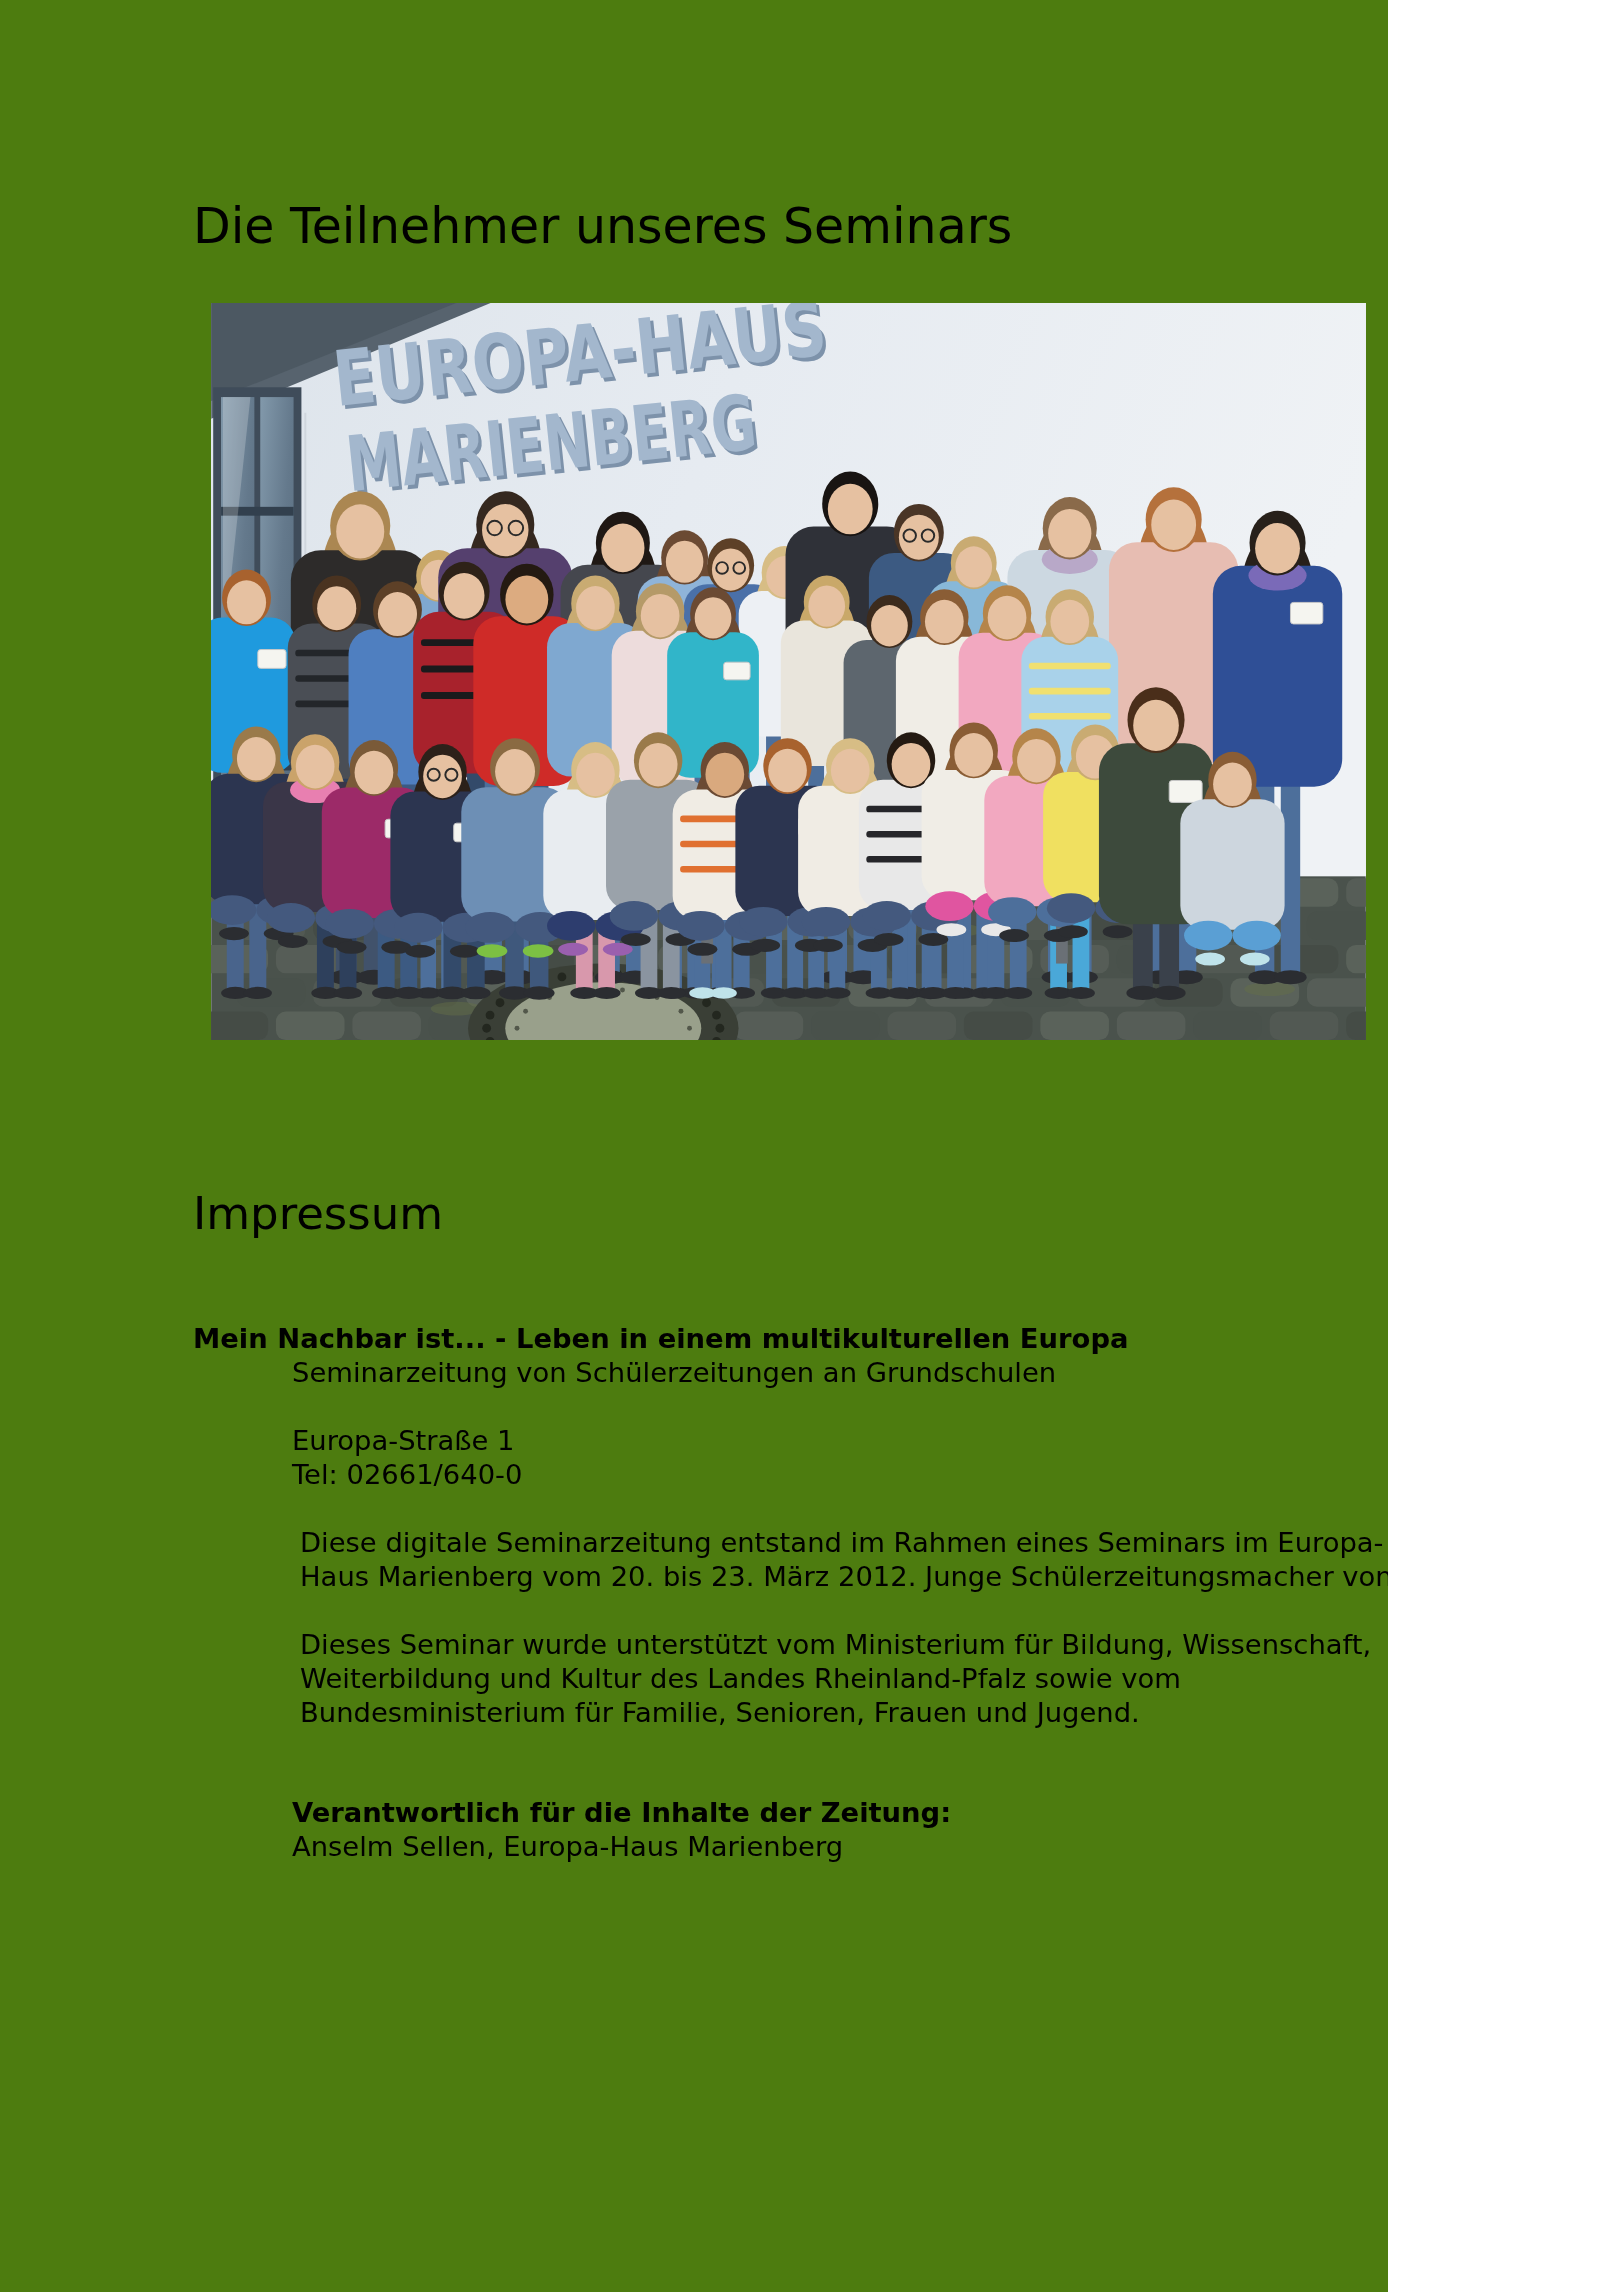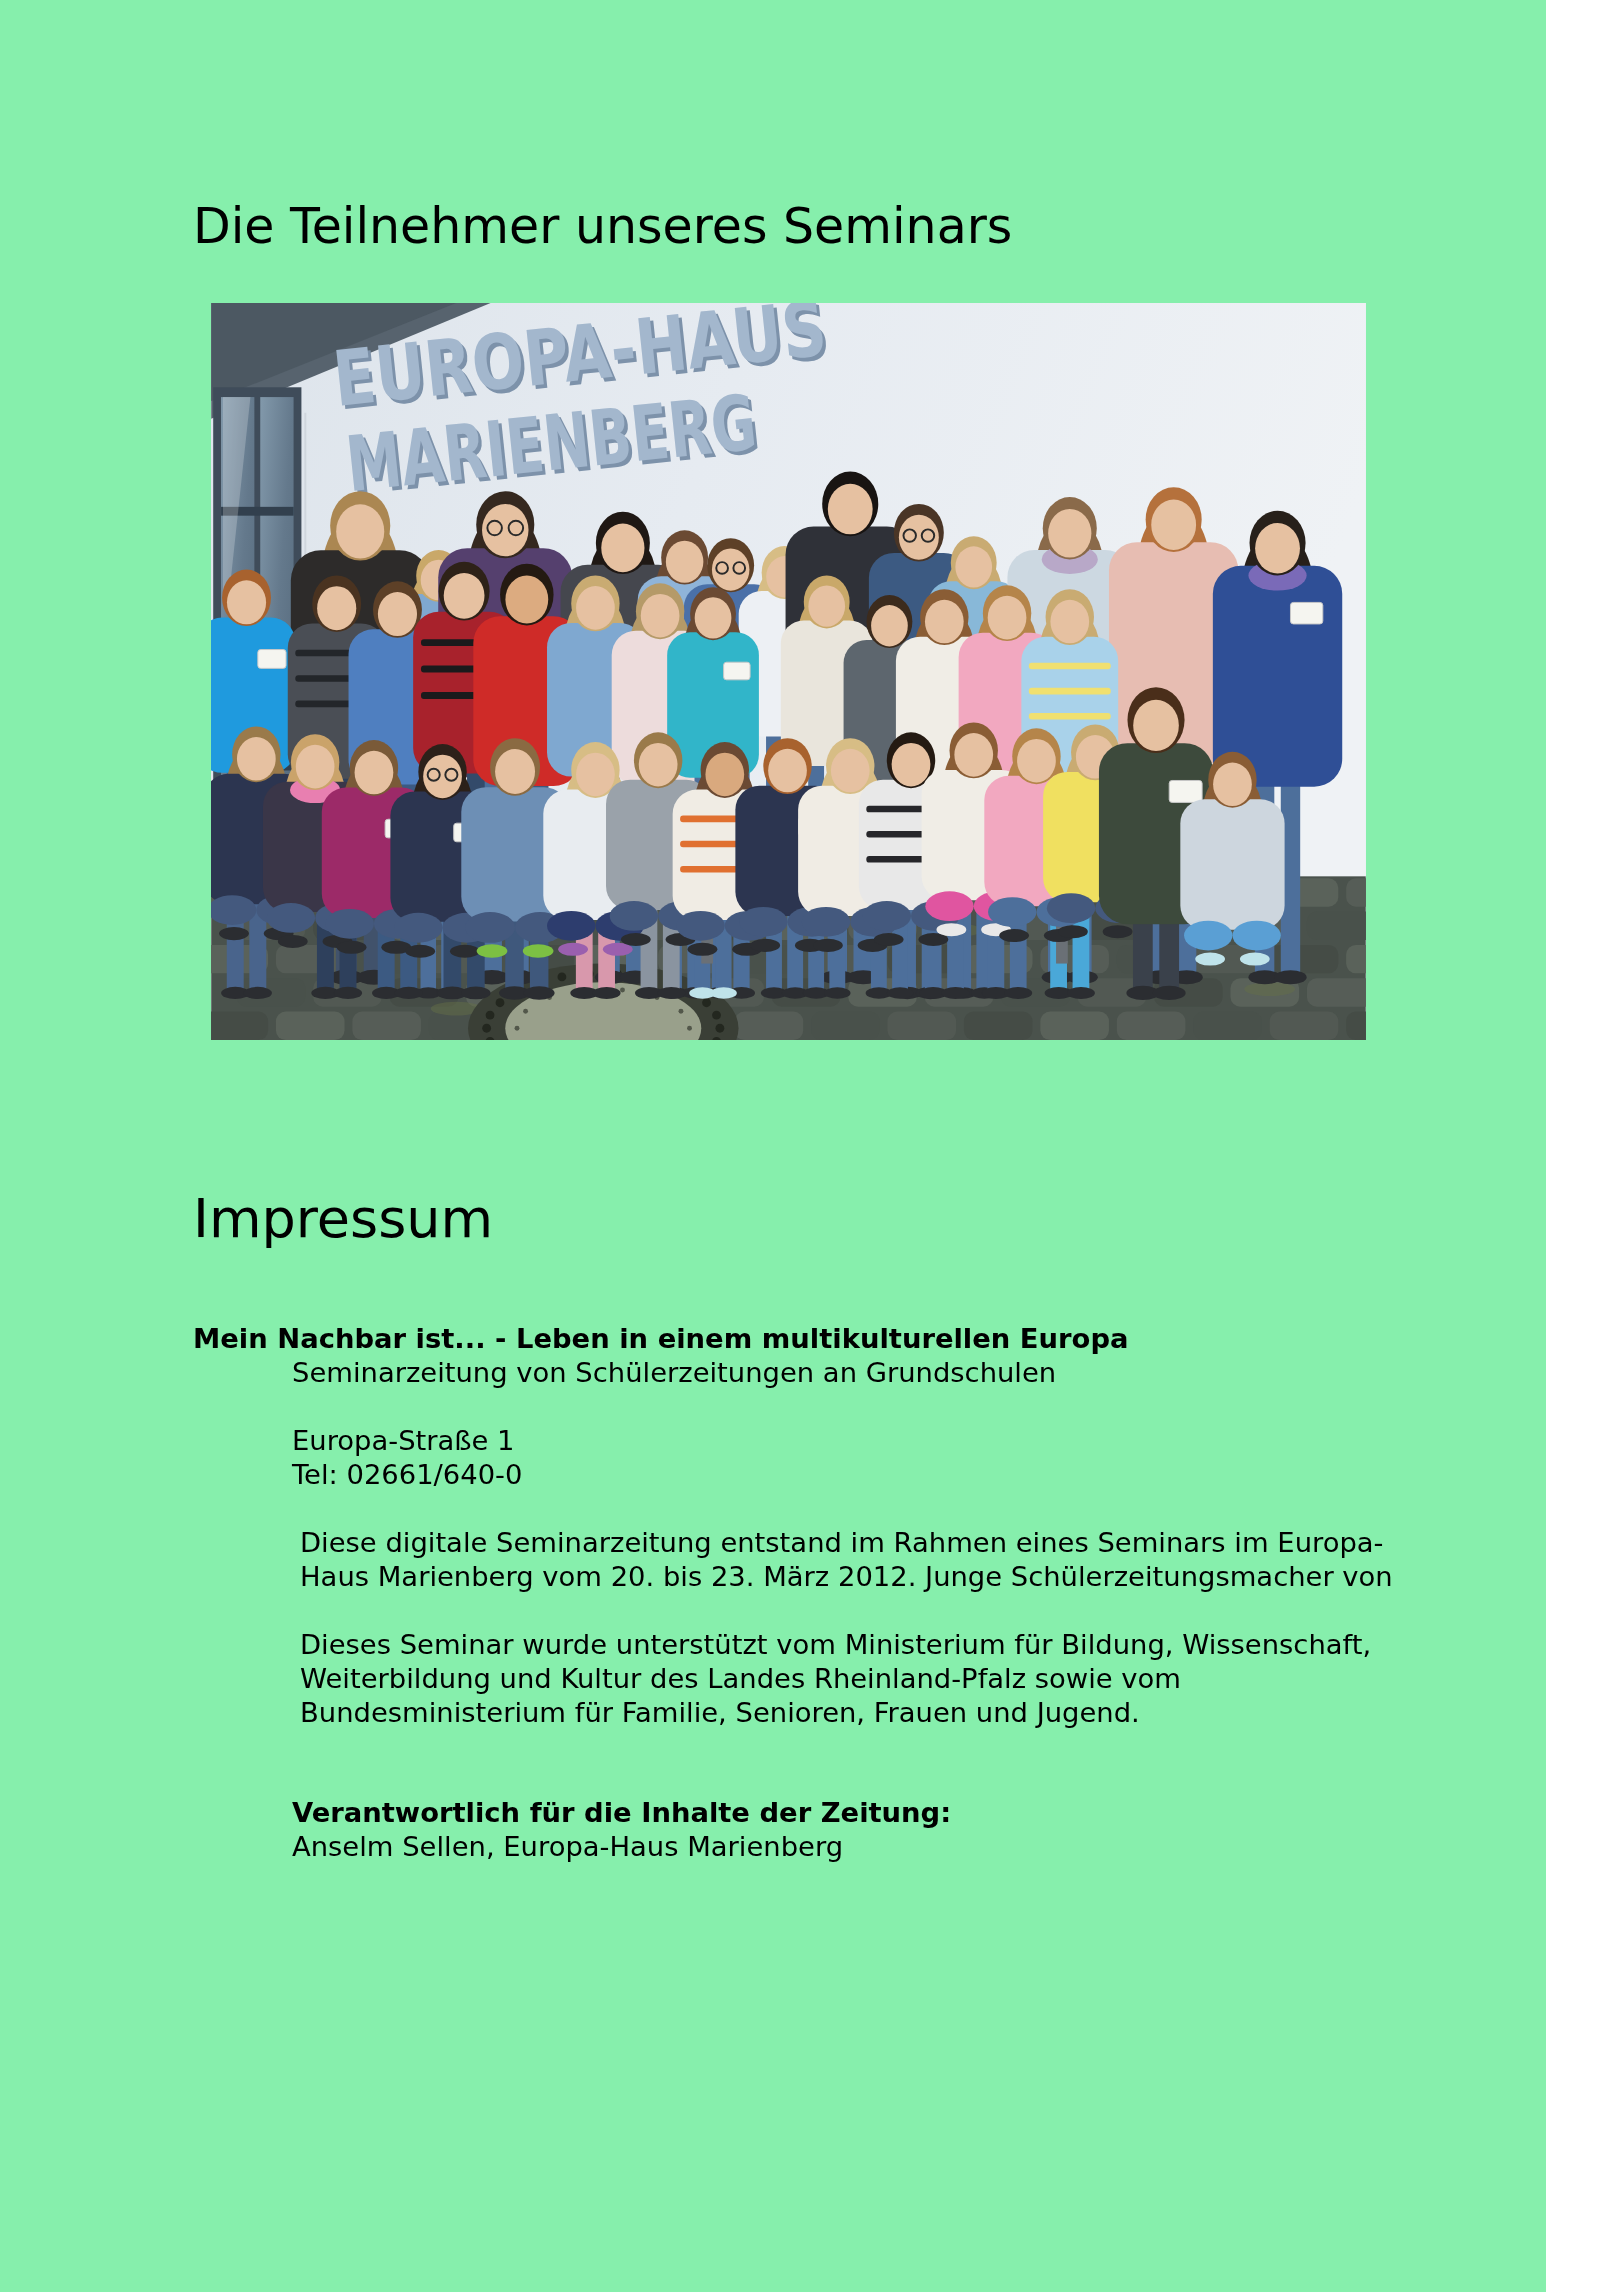--- a/index.html
+++ b/index.html
@@ -1,20 +1,20 @@
 <!DOCTYPE html>
 <html><head>
 <meta charset="utf-8">
 <title>Seminarzeitung</title>
 <style>
   html,body{margin:0;padding:0;background:#ffffff;}
-  .page{position:relative;width:1546px;height:2293px;background:#86efac;overflow:hidden;
+  .page{position:relative;width:1388px;height:2293px;background:#4d7c0f;overflow:hidden;
         font-family:"DejaVu Sans","Liberation Sans",sans-serif;color:#000;}
   .h1{position:absolute;left:193px;top:198px;font-size:49px;font-weight:400;white-space:pre;}
-  .h2{position:absolute;left:193px;top:1187px;font-size:54px;font-weight:400;white-space:pre;}
+  .h2{position:absolute;left:193px;top:1187px;font-size:45px;font-weight:400;white-space:pre;}
   .photo{position:absolute;left:211px;top:303px;width:1155px;height:737px;overflow:hidden;background:#e6ebf1;}
   .photo svg{display:block;width:1155px;height:737px;}
   .imp{position:absolute;left:193px;top:1290px;width:1427px;font-size:27.4px;}
   .line{height:34px;line-height:34px;white-space:pre;}
   .gap{height:34px;}
   .b{font-weight:bold;margin-top:32px;}
   .ind{padding-left:99px;}
   .para .line{padding-left:0;margin-left:8px;}
 </style>
 </head>

